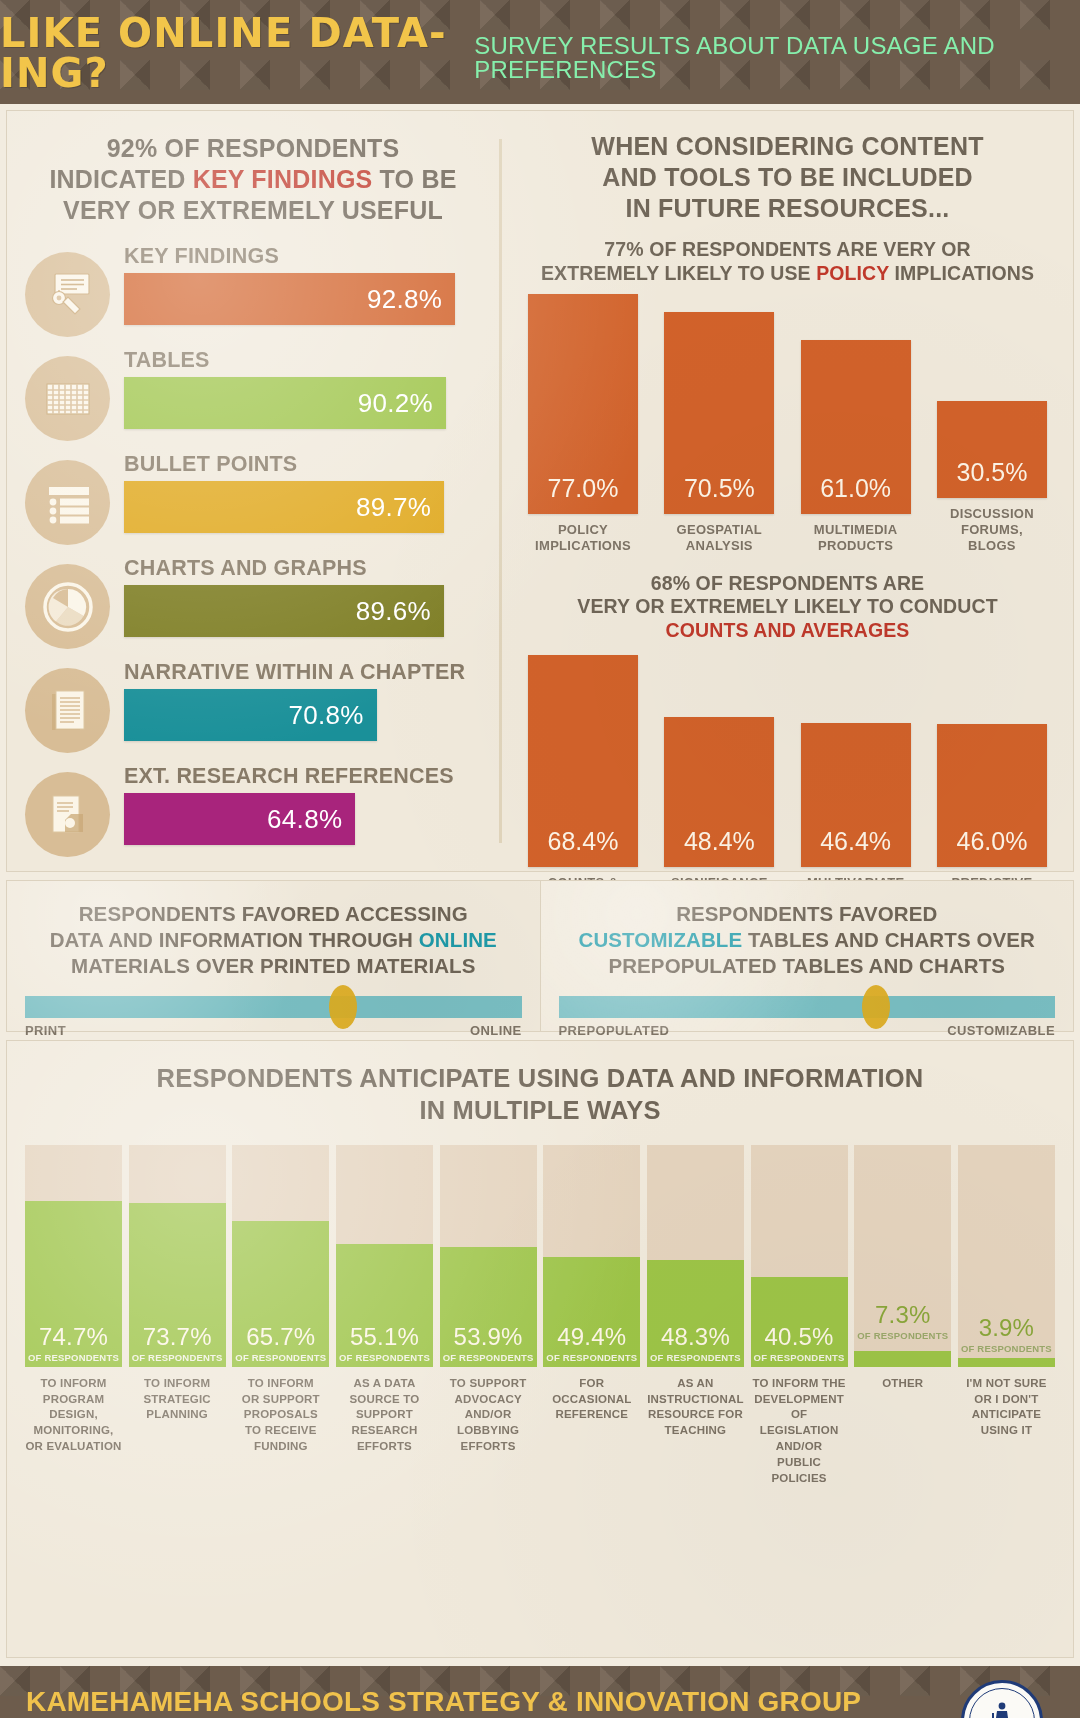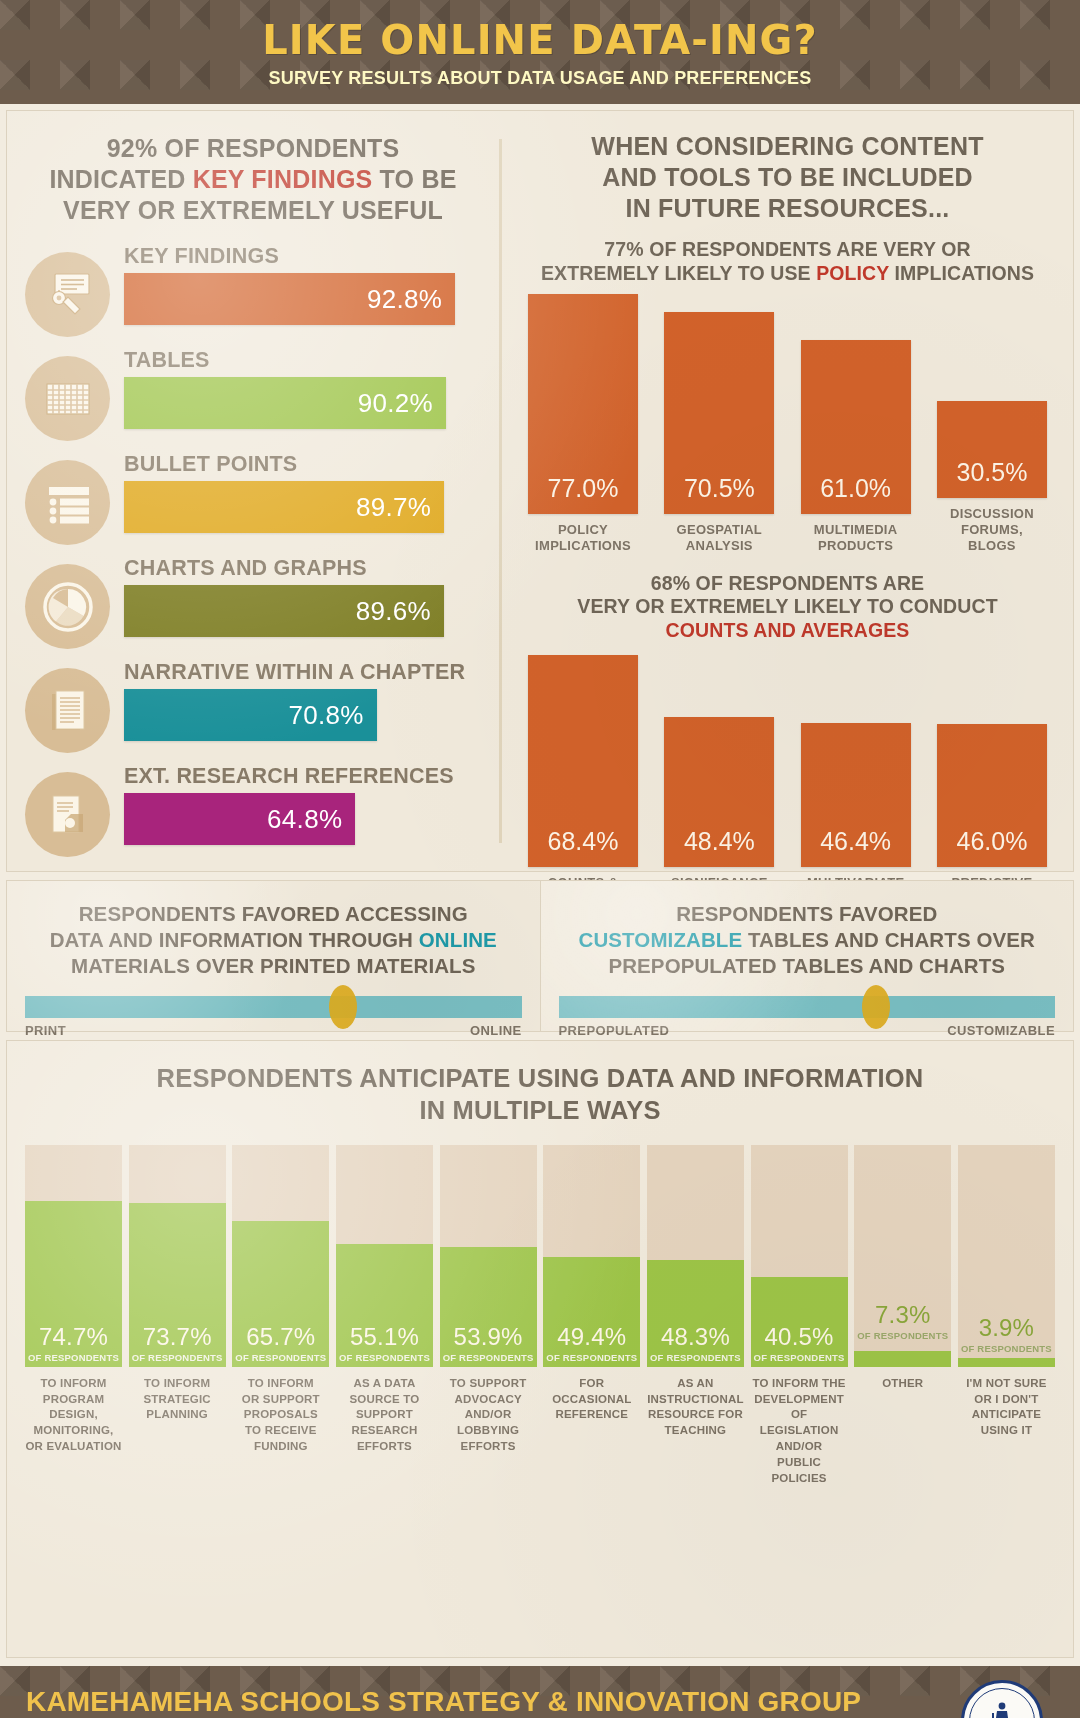--- a/index.html
+++ b/index.html
@@ -28,37 +28,37 @@
     background:
       linear-gradient(135deg, rgba(255,255,255,.055) 25%, transparent 25%) 0 0/60px 60px,
       linear-gradient(225deg, rgba(0,0,0,.09) 25%, transparent 25%) 30px 0/60px 60px,
       linear-gradient(45deg, rgba(255,255,255,.04) 25%, transparent 25%) 0 30px/60px 60px,
       linear-gradient(315deg, rgba(0,0,0,.07) 25%, transparent 25%) 30px 30px/60px 60px,
       #6d5c4c;
   }
   .header-inner {
     position: relative; z-index: 2;
     height: 100%;
-    display: flex; flex-direction: column;
+    display: flex; 
     align-items: center; justify-content: center;
     padding-top: 2px;
   }
   .title-main {
     color: #f2c54a;
     font-size: 40px;
     font-weight: bold;
     letter-spacing: 1.1px;
     line-height: 1;
     font-family: "DejaVu Sans", sans-serif;
     text-shadow: 1px 1px 0 rgba(0,0,0,.18);
   }
   .title-sub {
-    color: #fef9c3;
-    font-size: 18px;
-    font-weight: bold;
+    color: #86efac;
+    font-size: 24px;
+    font-weight: normal;
     letter-spacing: .2px;
     margin-top: 9px;
     line-height: 1;
     font-family: "Liberation Sans", sans-serif;
   }
 
   
   .panel {
     background: #f0e9db;
     border: 1px solid #dcd2bf;

